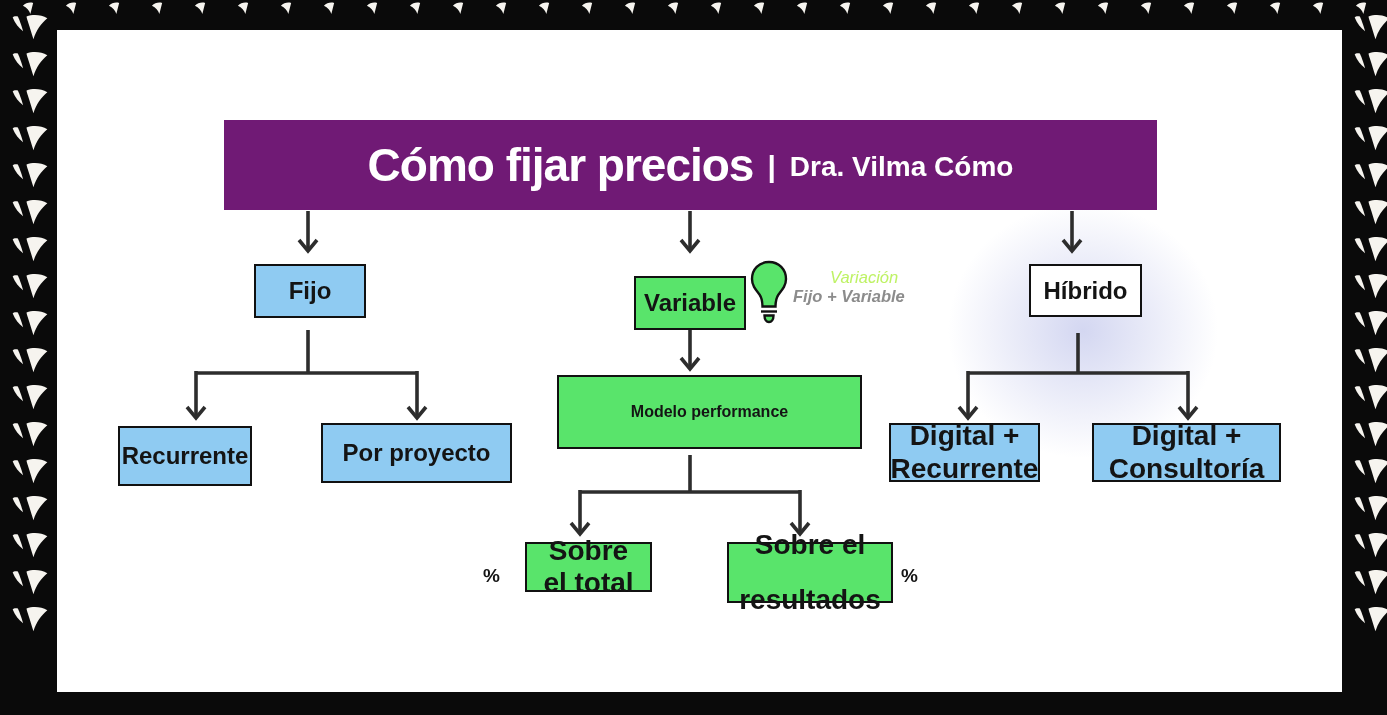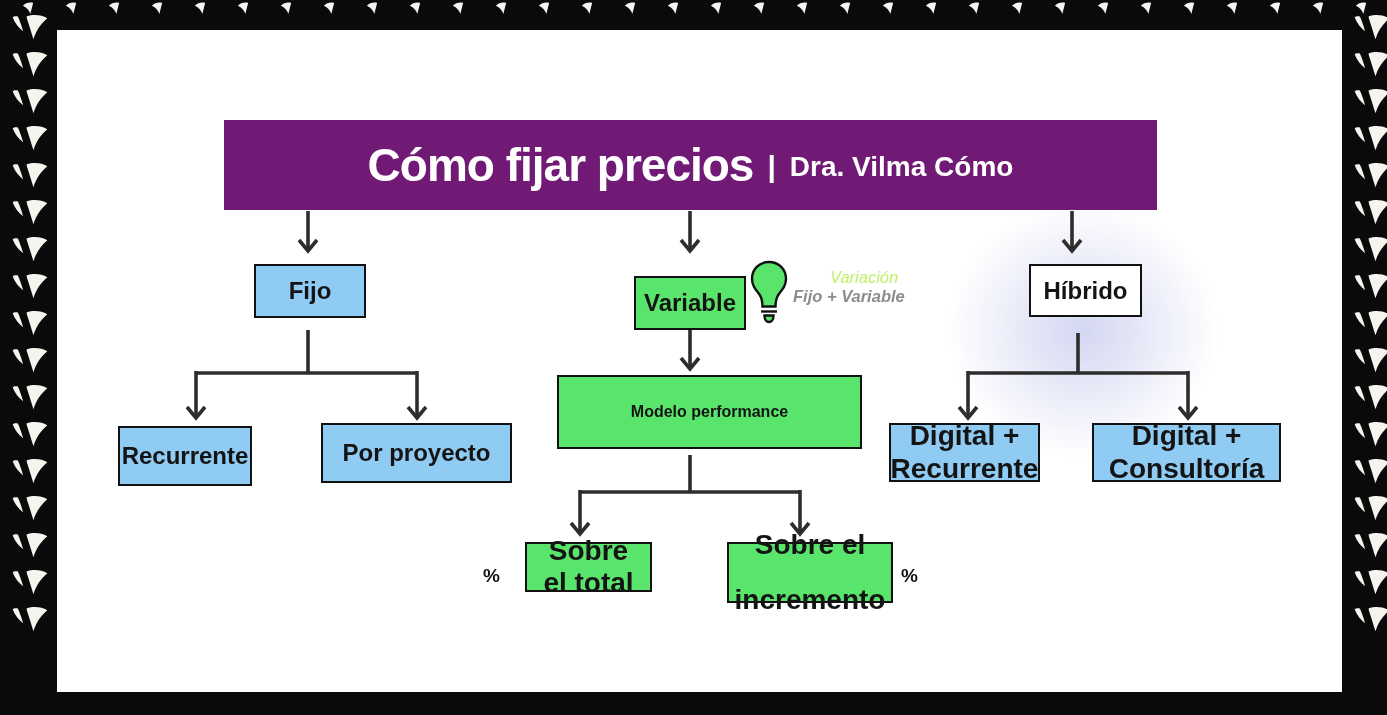--- a/index.html
+++ b/index.html
@@ -445,21 +445,21 @@
     <span>Modelo performance</span>
   </div>
 
   <div class="box green fs21" style="left:525px;top:542px;width:127px;height:50px;">
     <span>Sobre</span>
     <span>el total</span>
   </div>
 
   <div class="box green fs21" style="left:727px;top:542px;width:166px;height:61px;gap:22px;">
     <span>Sobre el</span>
-    <span>incremento</span>
+    <span>resultados</span>
   </div>
 
   <div class="box blue fs21" style="left:889px;top:423px;width:151px;height:59px;">
     <span>Digital +</span>
     <span>Recurrente</span>
   </div>
 
   <div class="box blue fs21" style="left:1092px;top:423px;width:189px;height:59px;">
     <span>Digital +</span>
     <span>Consultoría</span>

